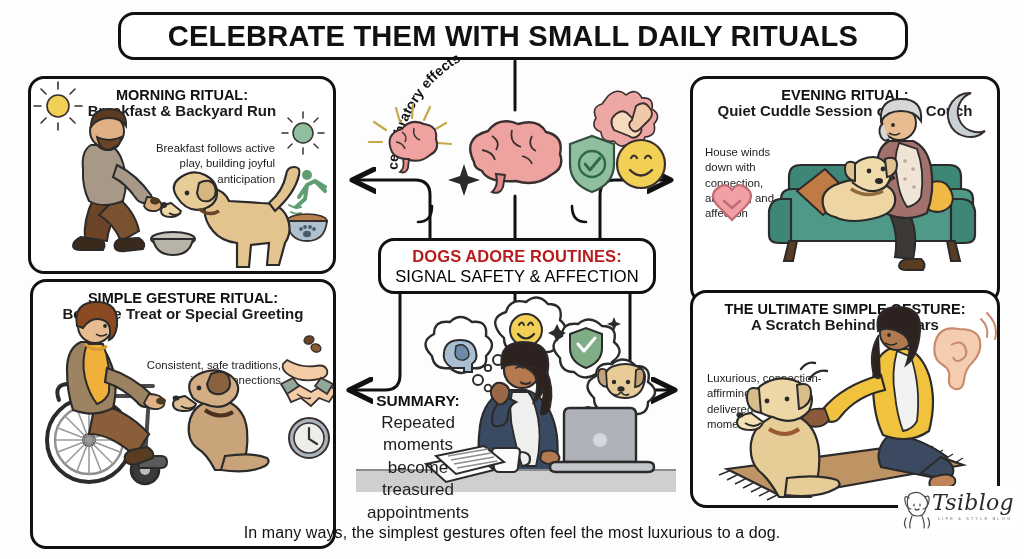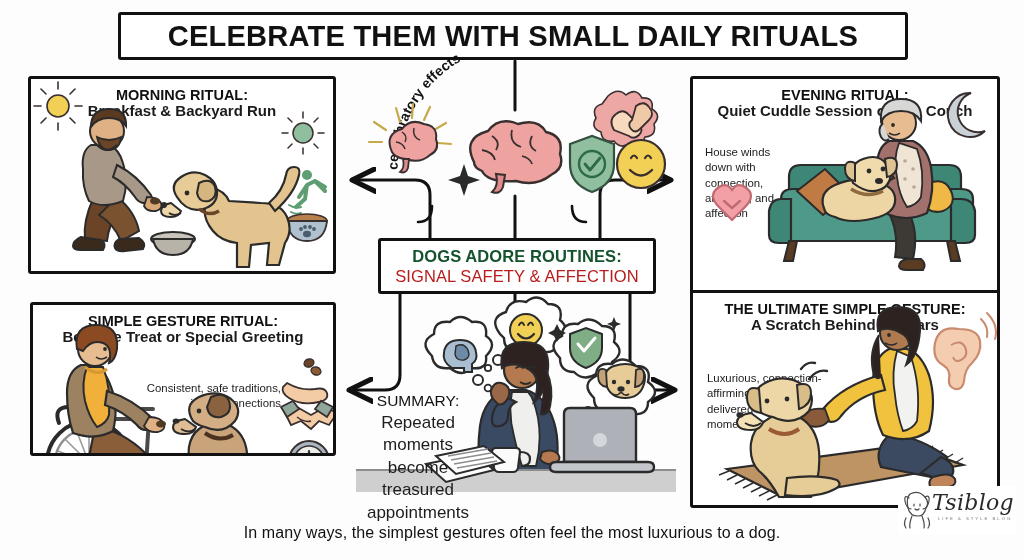--- a/index.html
+++ b/index.html
@@ -10,21 +10,21 @@
     overflow:hidden;
     position:relative;
   }
   #stage{position:relative;width:1024px;height:559px;background:#fdfdfd;}
 
   
   .box{
     position:absolute;
     background:#ffffff;
     border:3px solid #111111;
-    border-radius:3px;
+    border-radius:16px;
     box-sizing:border-box;
   }
 
   
   #title-box{
     left:118px;top:12px;width:790px;height:48px;
     display:flex;align-items:center;justify-content:center;
   }
   #title-text{
     font-size:30px;font-weight:bold;letter-spacing:.2px;
@@ -32,28 +32,28 @@
     font-family:"Liberation Sans", sans-serif;
     transform:scaleX(.97);
   }
 
   
   #hub-box{
     left:378px;top:238px;width:278px;height:56px;
     display:flex;flex-direction:column;align-items:center;justify-content:center;
     z-index:6;
   }
-  #hub-line1{font-size:16.5px;font-weight:bold;color:#14532d;letter-spacing:.1px;}
-  #hub-line2{font-size:16.5px;color:#b91c1c;letter-spacing:.1px;margin-top:1px;}
+  #hub-line1{font-size:16.5px;font-weight:bold;color:#b91c1c;letter-spacing:.1px;}
+  #hub-line2{font-size:16.5px;color:#000000;letter-spacing:.1px;margin-top:1px;}
 
   
   .panel{overflow:hidden;}
   #panel-tl{left:28px;top:76px;width:308px;height:198px;}
   #panel-tr{left:690px;top:76px;width:310px;height:228px;}
-  #panel-bl{left:30px;top:302px;width:306px;height:154px;}
+  #panel-bl{left:30px;top:279px;width:306px;height:270px;}
   #panel-br{left:690px;top:290px;width:310px;height:218px;}
 
   .panel-head{
     position:absolute;left:0;right:0;top:8px;
     text-align:center;line-height:1.12;padding:0 3px;box-sizing:border-box;
   }
   .panel-head .h1{display:block;font-size:14.5px;font-weight:bold;color:#111;}
   .panel-head .h2{display:block;font-size:15px;font-weight:bold;color:#1b1b1b;}
   #panel-tl .panel-head .h2,#panel-tr .panel-head .h2,
   #panel-bl .panel-head .h2,#panel-br .panel-head .h2{font-weight:bold;}
@@ -61,21 +61,21 @@
   .panel-body{
     position:absolute;font-size:11.4px;line-height:1.34;color:#1d1d1d;
   }
   #body-tl{left:124px;top:62px;width:120px;text-align:right;}
   #body-tr{left:12px;top:66px;width:92px;text-align:left;}
   #body-bl{left:112px;top:76px;width:136px;text-align:right;}
   #body-br{left:14px;top:78px;width:134px;text-align:left;}
 
   
   #summary-wrap{position:absolute;left:360px;top:392px;width:116px;text-align:center;z-index:5;}
-  #summary-title{font-size:15.5px;font-weight:normal;color:#111;}
+  #summary-title{font-size:15.5px;font-weight:bold;color:#111;}
   #summary-text{font-size:17px;line-height:1.32;color:#1d1d1d;margin-top:2px;}
 
   
   #footer-caption{
     position:absolute;left:0;right:0;top:524px;text-align:center;
     font-size:16px;font-weight:normal;color:#111;letter-spacing:.1px;
   }
 
   
   #logo{position:absolute;left:898px;top:486px;width:118px;height:48px;background:#fff;}
@@ -192,20 +192,21 @@
   <div class="box" id="hub-box">
     <div id="hub-line1">DOGS ADORE ROUTINES:</div>
     <div id="hub-line2">SIGNAL SAFETY &amp; AFFECTION</div>
   </div>
 
   <div class="box panel" id="panel-tl">
     <div class="panel-head">
       <span class="h1">MORNING RITUAL:</span>
       <span class="h2">Breakfast &amp; Backyard Run</span>
     </div>
+    <div class="panel-body" id="body-tl">Breakfast follows active play, building joyful anticipation</div>
 
     <svg class="art" style="left:0;top:0;width:302px;height:192px;" viewBox="0 0 302 192">
 
       <g>
         <circle cx="27" cy="27" r="11" fill="#F2CF55" stroke="#3a2f2f" stroke-width="1.6"></circle>
         <g stroke="#3a2f2f" stroke-width="1.6" stroke-linecap="round">
           <line x1="27" y1="10" x2="27" y2="3"></line>
             <line x1="27" y1="51" x2="27" y2="44"></line>
           <line x1="10" y1="27" x2="3" y2="27"></line>
             <line x1="51" y1="27" x2="44" y2="27"></line>

